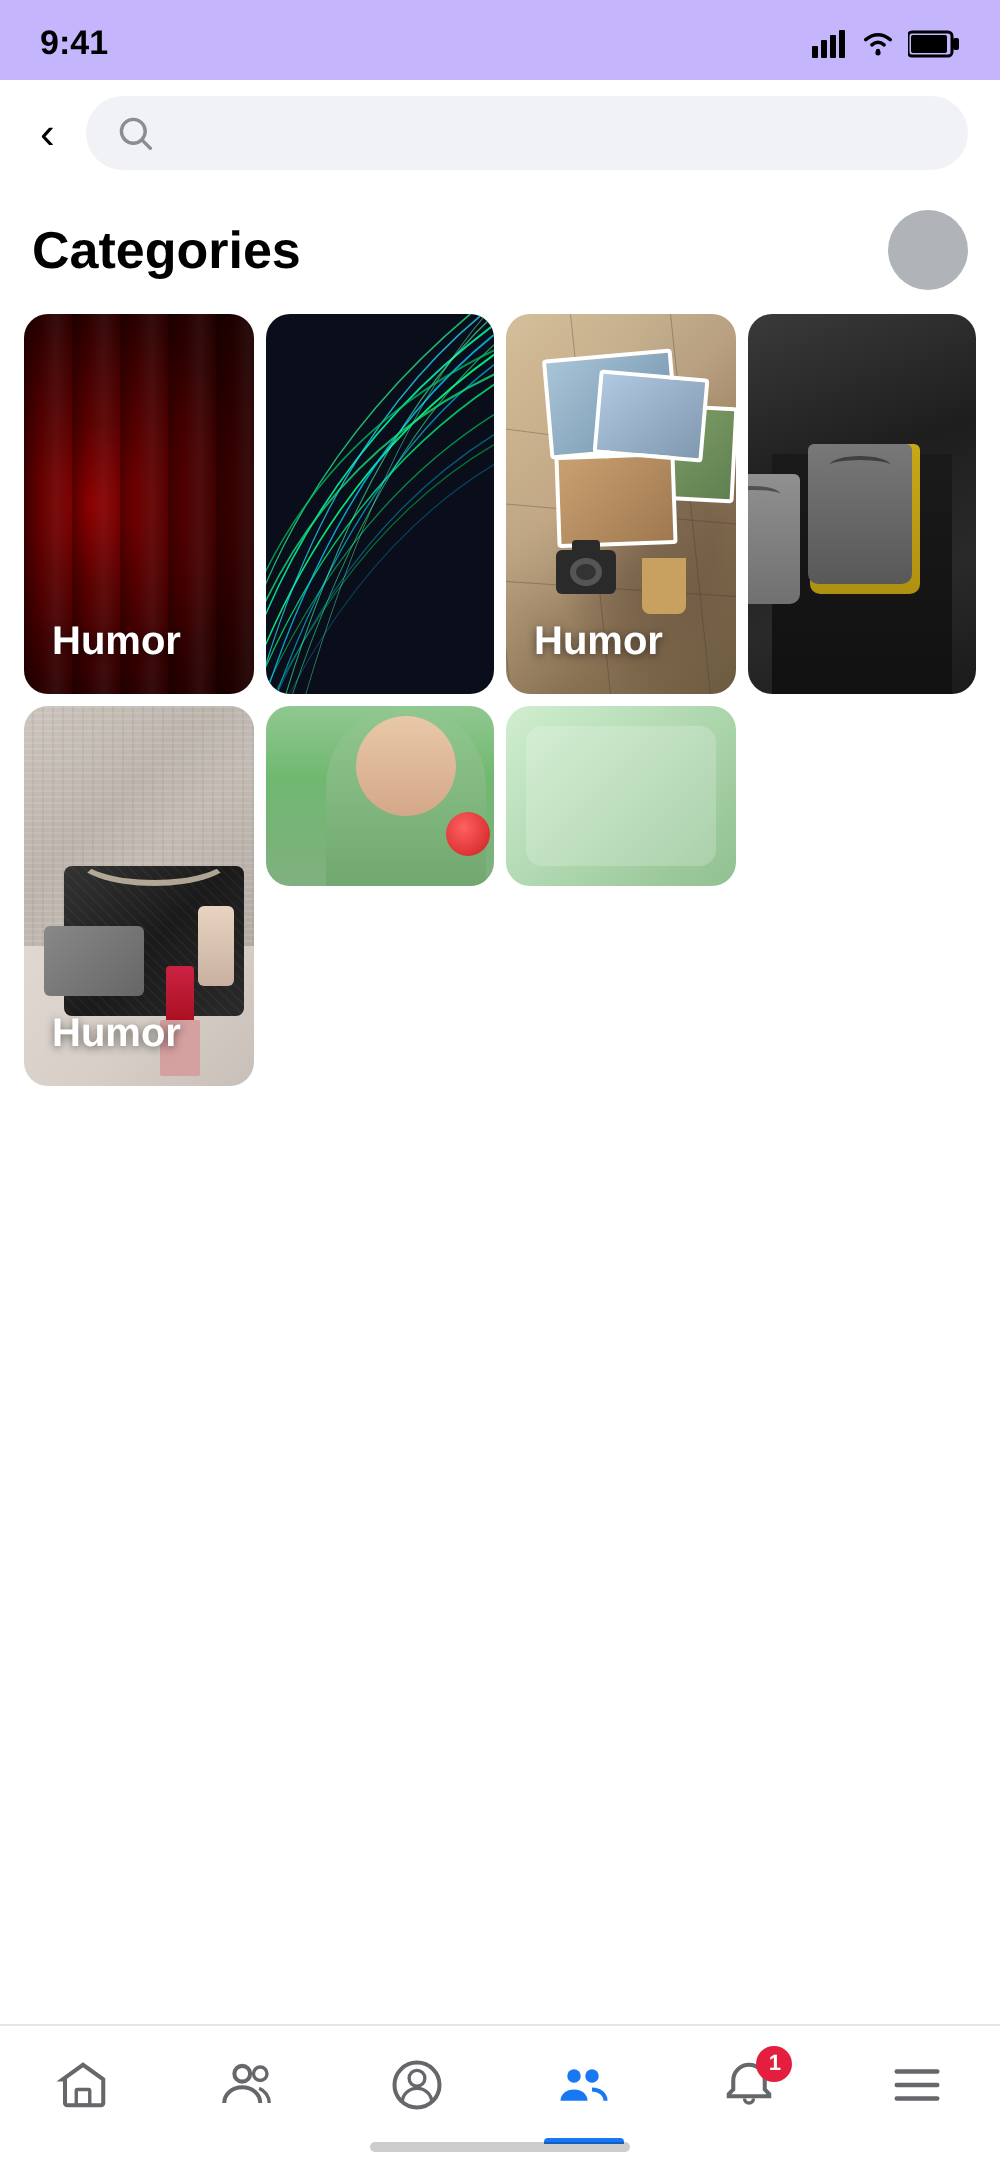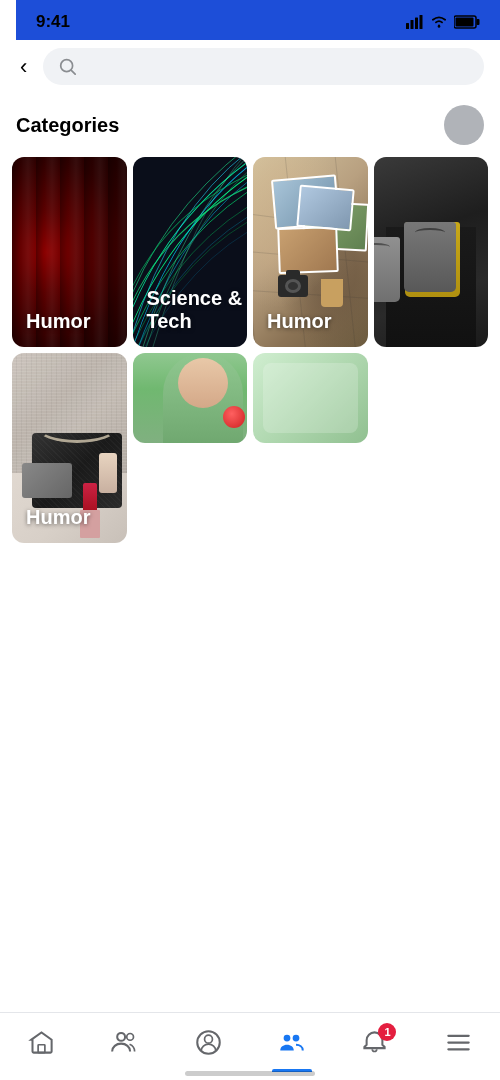--- a/index.html
+++ b/index.html
@@ -11,22 +11,21 @@
       font-family: -apple-system, BlinkMacSystemFont, 'Helvetica Neue', sans-serif;
       overflow-x: hidden;
     }
 
     
     .status-bar {
       display: flex;
       justify-content: space-between;
       align-items: center;
       padding: 12px 20px 8px 20px;
-      background: #1d4ed8;
-      margin-left: 16px;
+      background: #c4b5fd;
     }
     .status-time {
       font-size: 17px;
       font-weight: 600;
       color: #000;
     }
     .status-icons {
       display: flex;
       align-items: center;
       gap: 6px;
@@ -61,21 +60,21 @@
     }
 
     
     .categories-header {
       display: flex;
       align-items: center;
       justify-content: space-between;
       padding: 8px 16px 12px 16px;
     }
     .categories-title {
-      font-size: 20px;
+      font-size: 26px;
       font-weight: 700;
       color: #000;
     }
     .profile-avatar {
       width: 40px;
       height: 40px;
       border-radius: 50%;
       background: #b0b3b8;
     }
 
@@ -337,21 +336,20 @@
         <path d="M 0 175 Q 75 55 230 -5" stroke="#22ddff" stroke-width="1" fill="none" opacity="0.75"></path>
         <path d="M -10 215 Q 70 110 230 60" stroke="#00aad4" stroke-width="0.8" fill="none" opacity="0.5"></path>
         <path d="M -10 225 Q 80 120 230 75" stroke="#0099cc" stroke-width="0.7" fill="none" opacity="0.4"></path>
 
         <path d="M 20 190 Q 100 60 230 0" stroke="#44ffaa" stroke-width="0.9" fill="none" opacity="0.6"></path>
         <path d="M 20 200 Q 105 70 230 15" stroke="#33ff99" stroke-width="0.8" fill="none" opacity="0.55"></path>
         <path d="M 40 190 Q 120 55 230 -5" stroke="#55ffbb" stroke-width="0.7" fill="none" opacity="0.5"></path>
         <path d="M -30 180 Q 40 75 230 30" stroke="#11dd77" stroke-width="1.3" fill="none" opacity="0.8"></path>
         <path d="M -30 165 Q 35 65 230 18" stroke="#00cc66" stroke-width="1.1" fill="none" opacity="0.7"></path>
       </svg>
-      <span class="category-label">Science &amp; Tech</span>
     </div>
 
     <div class="category-card">
       <div class="travel-content category-bg"></div>
       <div class="travel-overlay category-bg"></div>
 
       <svg class="wave-svg" viewBox="0 0 230 190" preserveAspectRatio="xMidYMid slice" opacity="0.3">
         <line x1="0" y1="50" x2="230" y2="80" stroke="#333" stroke-width="0.5"></line>
         <line x1="0" y1="90" x2="230" y2="110" stroke="#333" stroke-width="0.5"></line>
         <line x1="0" y1="130" x2="230" y2="145" stroke="#333" stroke-width="0.5"></line>

